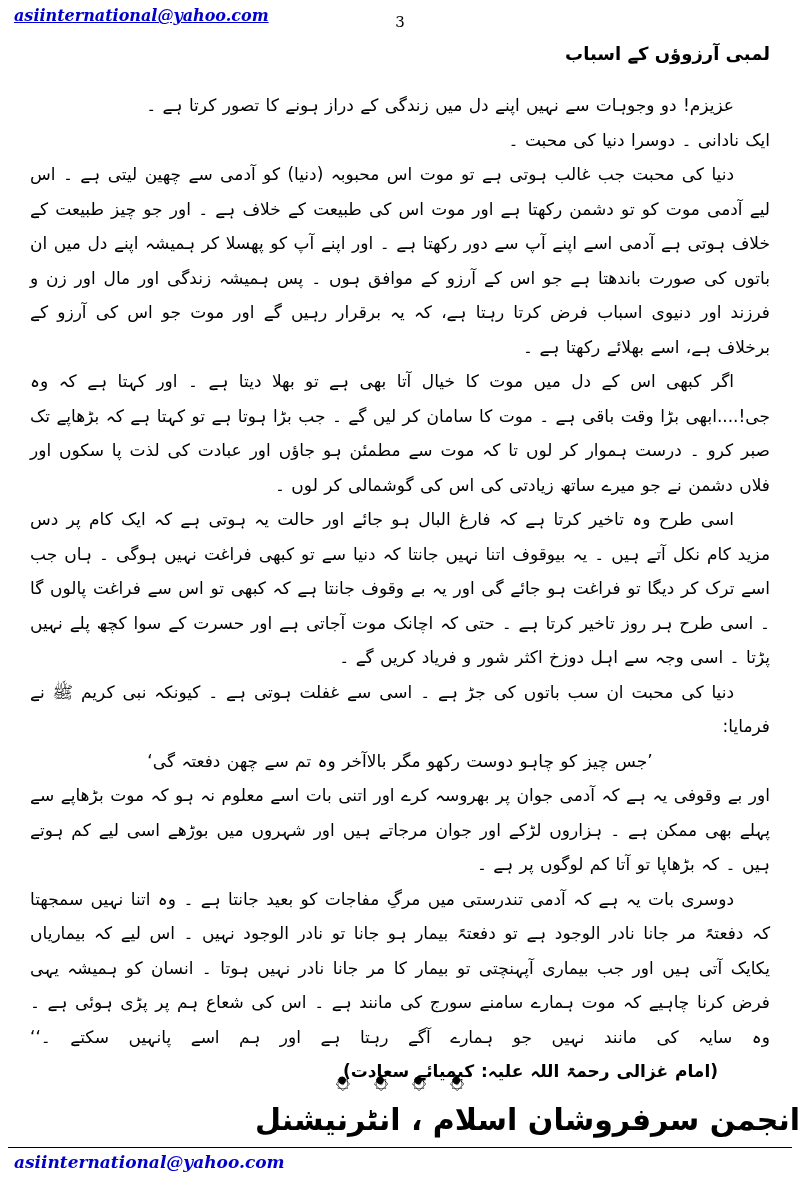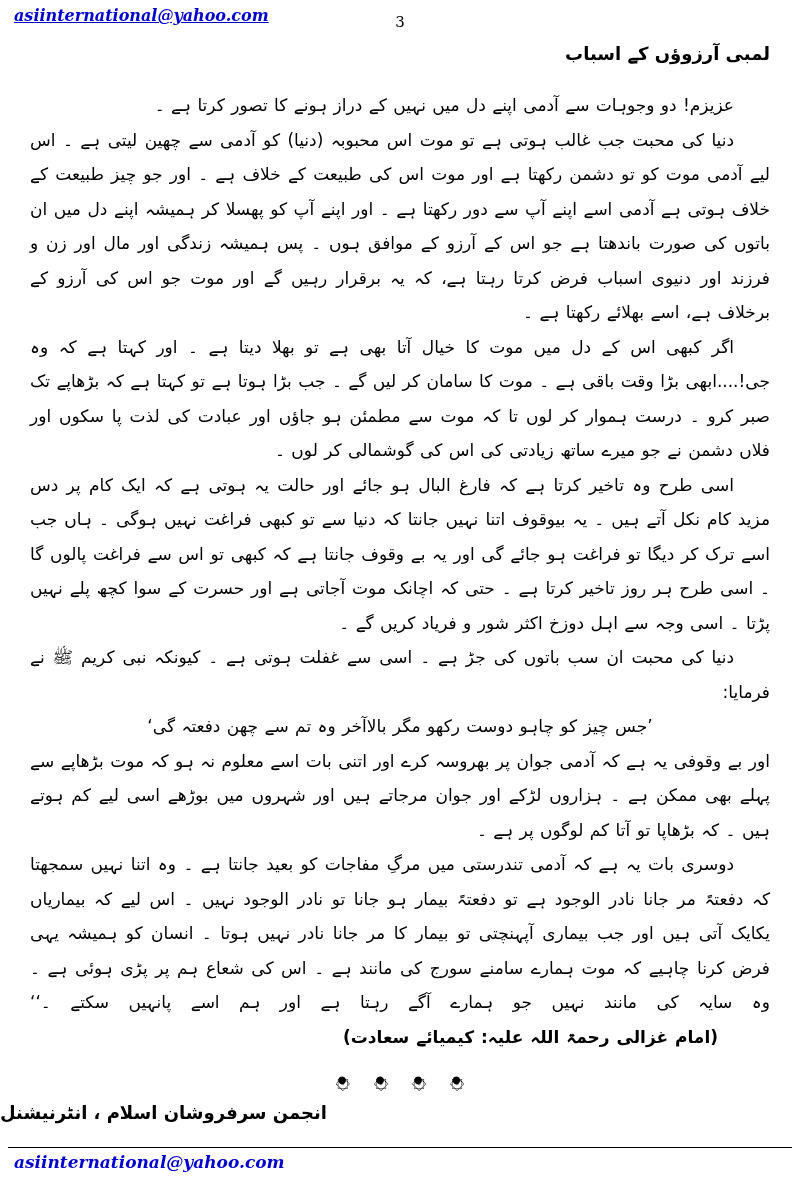--- a/index.html
+++ b/index.html
@@ -40,22 +40,22 @@
   }
   .star {
     position:relative; display:inline-block; width:27px; height:27px;
     font-size:25px; line-height:27px; color:#000;
   }
   .star .star-dot {
     position:absolute; left:47%; top:52%; transform:translate(-50%,-50%);
     font-size:10px; line-height:10px; letter-spacing:0;
   }
   .footer-org {
-    position:absolute; top:1102px; left:0; right:0; text-align:left;
-    direction:rtl; font-size:18px; font-weight:bold;
+    position:absolute; top:1102px; left:0; right:0; text-align:right;
+    direction:rtl; font-size:30px; font-weight:bold;
     font-family:"DejaVu Sans", sans-serif;
   }
   .footer-divider {
     position:absolute; top:1147px; left:8px; right:8px;
     border:none; border-top:1.5px solid #000; height:0;
   }
   .footer-links {
     position:absolute; top:1152px; left:14px; right:14px;
     display:flex; justify-content:space-between; align-items:baseline;
   }
@@ -66,21 +66,22 @@
 </style>
 </head>
 <body>
 
 <a class="header-email">asiinternational@yahoo.com</a>
 <div class="page-number">3</div>
 
 <div class="doc">
   <div class="doc-title">لمبی آرزوؤں کے اسباب</div>
 
-  <p class="para">عزیزم! دو وجوہات سے آدمی اپنے دل میں نہیں کے دراز ہونے کا تصور کرتا ہے ۔</p>
+  <p class="para">عزیزم! دو وجوہات سے نہیں اپنے دل میں زندگی کے دراز ہونے کا تصور کرتا ہے ۔</p>
+  <p class="para flush">ایک نادانی ۔ دوسرا دنیا کی محبت ۔</p>
   <p class="para">دنیا کی محبت جب غالب ہوتی ہے تو موت اس محبوبہ (دنیا) کو آدمی سے چھین لیتی ہے ۔ اس لیے آدمی موت کو تو دشمن رکھتا ہے اور موت اس کی طبیعت کے خلاف ہے ۔ اور جو چیز طبیعت کے خلاف ہوتی ہے آدمی اسے اپنے آپ سے دور رکھتا ہے ۔ اور اپنے آپ کو پھسلا کر ہمیشہ اپنے دل میں ان باتوں کی صورت باندھتا ہے جو اس کے آرزو کے موافق ہوں ۔ پس ہمیشہ زندگی اور مال اور زن و فرزند اور دنیوی اسباب فرض کرتا رہتا ہے، کہ یہ برقرار رہیں گے اور موت جو اس کی آرزو کے برخلاف ہے، اسے بھلائے رکھتا ہے ۔</p>
   <p class="para">اگر کبھی اس کے دل میں موت کا خیال آتا بھی ہے تو بھلا دیتا ہے ۔ اور کہتا ہے کہ وہ جی!....ابھی بڑا وقت باقی ہے ۔ موت کا سامان کر لیں گے ۔ جب بڑا ہوتا ہے تو کہتا ہے کہ بڑھاپے تک صبر کرو ۔ درست ہموار کر لوں تا کہ موت سے مطمئن ہو جاؤں اور عبادت کی لذت پا سکوں اور فلاں دشمن نے جو میرے ساتھ زیادتی کی اس کی گوشمالی کر لوں ۔</p>
   <p class="para">اسی طرح وہ تاخیر کرتا ہے کہ فارغ البال ہو جائے اور حالت یہ ہوتی ہے کہ ایک کام پر دس مزید کام نکل آتے ہیں ۔ یہ بیوقوف اتنا نہیں جانتا کہ دنیا سے تو کبھی فراغت نہیں ہوگی ۔ ہاں جب اسے ترک کر دیگا تو فراغت ہو جائے گی اور یہ بے وقوف جانتا ہے کہ کبھی تو اس سے فراغت پالوں گا ۔ اسی طرح ہر روز تاخیر کرتا ہے ۔ حتی کہ اچانک موت آجاتی ہے اور حسرت کے سوا کچھ پلے نہیں پڑتا ۔ اسی وجہ سے اہل دوزخ اکثر شور و فریاد کریں گے ۔</p>
   <p class="para">دنیا کی محبت ان سب باتوں کی جڑ ہے ۔ اسی سے غفلت ہوتی ہے ۔ کیونکہ نبی کریم ﷺ نے فرمایا:</p>
   <p class="para quote">’جس چیز کو چاہو دوست رکھو مگر بالاآخر وہ تم سے چھن دفعتہ گی‘</p>
   <p class="para flush">اور بے وقوفی یہ ہے کہ آدمی جوان پر بھروسہ کرے اور اتنی بات اسے معلوم نہ ہو کہ موت بڑھاپے سے پہلے بھی ممکن ہے ۔ ہزاروں لڑکے اور جوان مرجاتے ہیں اور شہروں میں بوڑھے اسی لیے کم ہوتے ہیں ۔ کہ بڑھاپا تو آتا کم لوگوں پر ہے ۔</p>
   <p class="para">
     <span>دوسری بات یہ ہے کہ آدمی تندرستی میں مرگِ مفاجات کو بعید جانتا ہے ۔ وہ اتنا نہیں سمجھتا کہ دفعتہً مر جانا نادر الوجود ہے تو دفعتہً بیمار ہو جانا تو نادر الوجود نہیں ۔ اس لیے کہ بیماریاں یکایک آتی ہیں اور جب بیماری آپہنچتی تو بیمار کا مر جانا نادر نہیں ہوتا ۔ انسان کو ہمیشہ یہی فرض کرنا چاہیے کہ موت ہمارے سامنے سورج کی مانند ہے ۔ اس کی شعاع ہم پر پڑی ہوئی ہے ۔ وہ سایہ کی مانند نہیں جو ہمارے آگے رہتا ہے اور ہم اسے پانہیں سکتے ۔‘‘</span>
     <span class="attribution">(امام غزالی رحمۃ اللہ علیہ:  کیمیائے سعادت)</span>
   </p>

